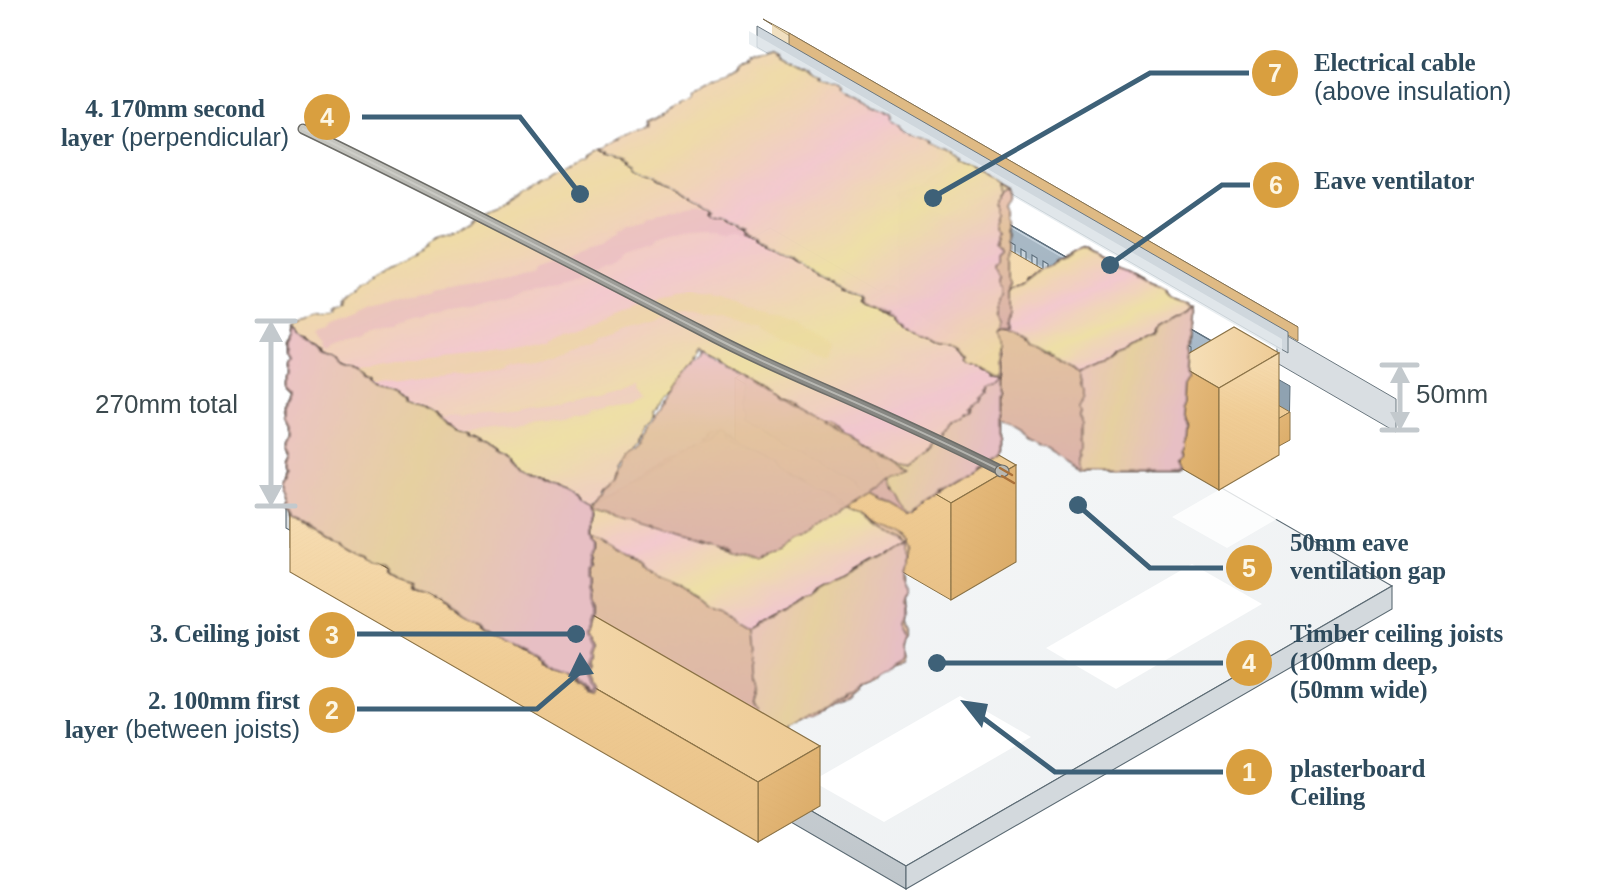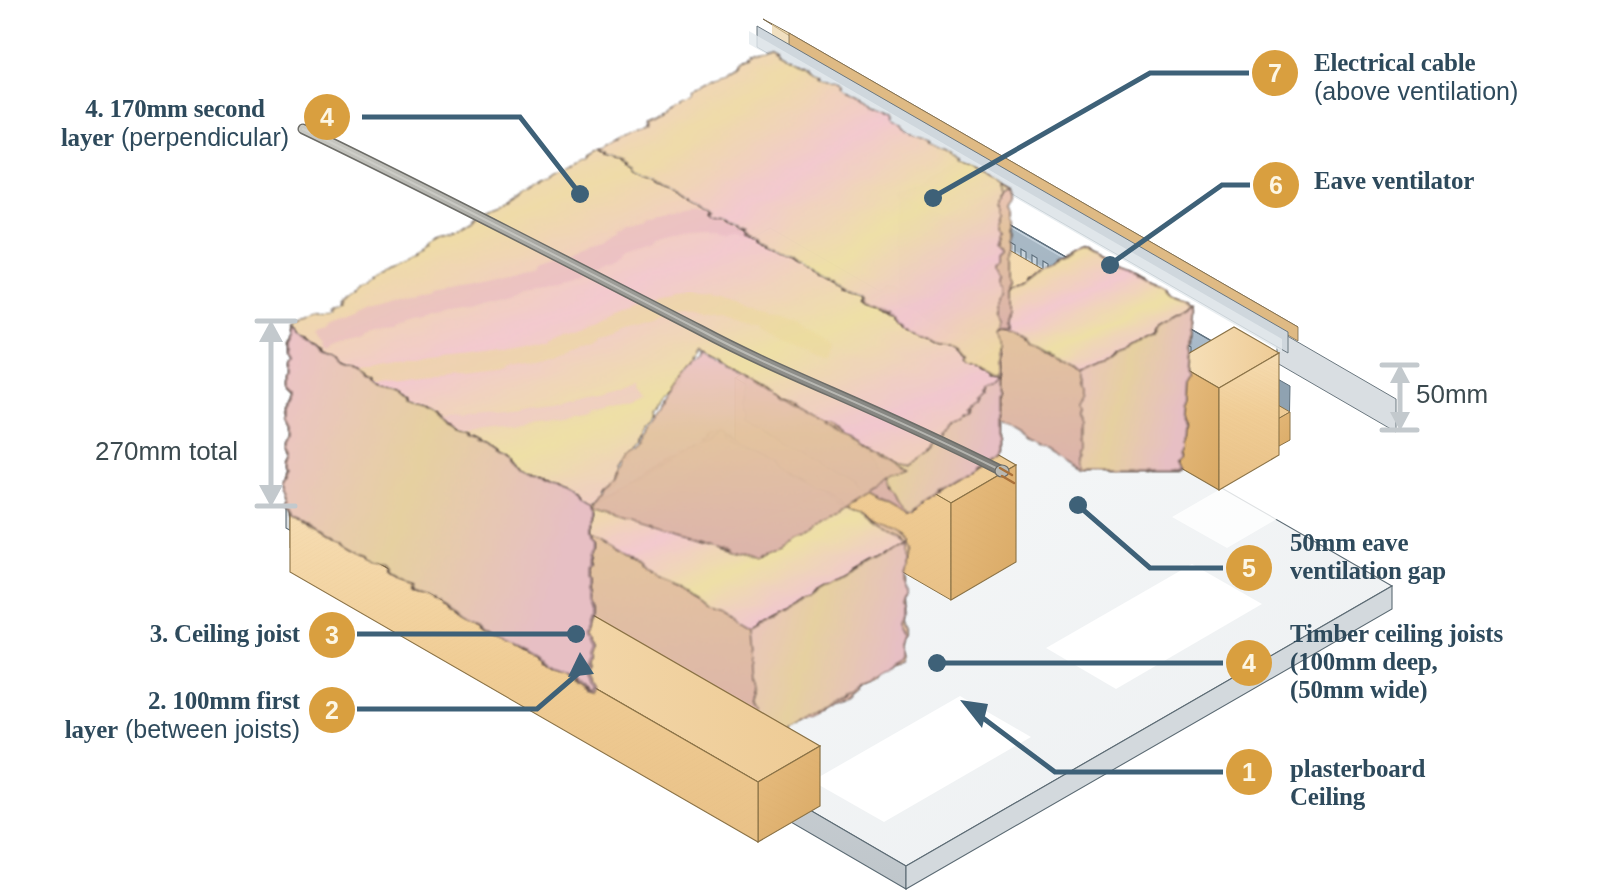--- a/index.html
+++ b/index.html
@@ -344,21 +344,21 @@
 
 <div class="lbl" style="left:10px;top:687px;width:290px;text-align:right;">
   <div><span class="b">2. 100mm first</span></div>
   <div style="white-space:nowrap;"><span class="b">layer</span><span class="n"> (between joists)</span></div>
 </div>
 <div class="num" style="left:309px;top:687px;">2</div>
 
 <div class="num" style="left:1252px;top:50px;">7</div>
 <div class="lbl" style="left:1314px;top:49px;width:280px;">
   <div><span class="b">Electrical cable</span></div>
-  <div><span class="n">(above ventilation)</span></div>
+  <div><span class="n">(above insulation)</span></div>
 </div>
 
 <div class="num" style="left:1253px;top:162px;">6</div>
 <div class="lbl" style="left:1314px;top:167px;width:280px;">
   <div><span class="b">Eave ventilator</span></div>
 </div>
 
 <div class="num" style="left:1226px;top:545px;">5</div>
 <div class="lbl" style="left:1290px;top:529px;width:300px;">
   <div><span class="b">50mm eave</span></div>
@@ -371,16 +371,16 @@
   <div><span class="b">(100mm deep,</span></div>
   <div><span class="b">(50mm wide)</span></div>
 </div>
 
 <div class="num" style="left:1226px;top:749px;">1</div>
 <div class="lbl" style="left:1290px;top:755px;width:300px;">
   <div><span class="b">plasterboard</span></div>
   <div><span class="b">Ceiling</span></div>
 </div>
 
-<div class="dimtxt" style="left:95px;top:389px;margin-top:47px;">270mm total</div>
+<div class="dimtxt" style="left:95px;top:389px;">270mm total</div>
 <div class="dimtxt" style="left:1416px;top:379px;">50mm</div>
 
 </div>
 
 </body></html>

